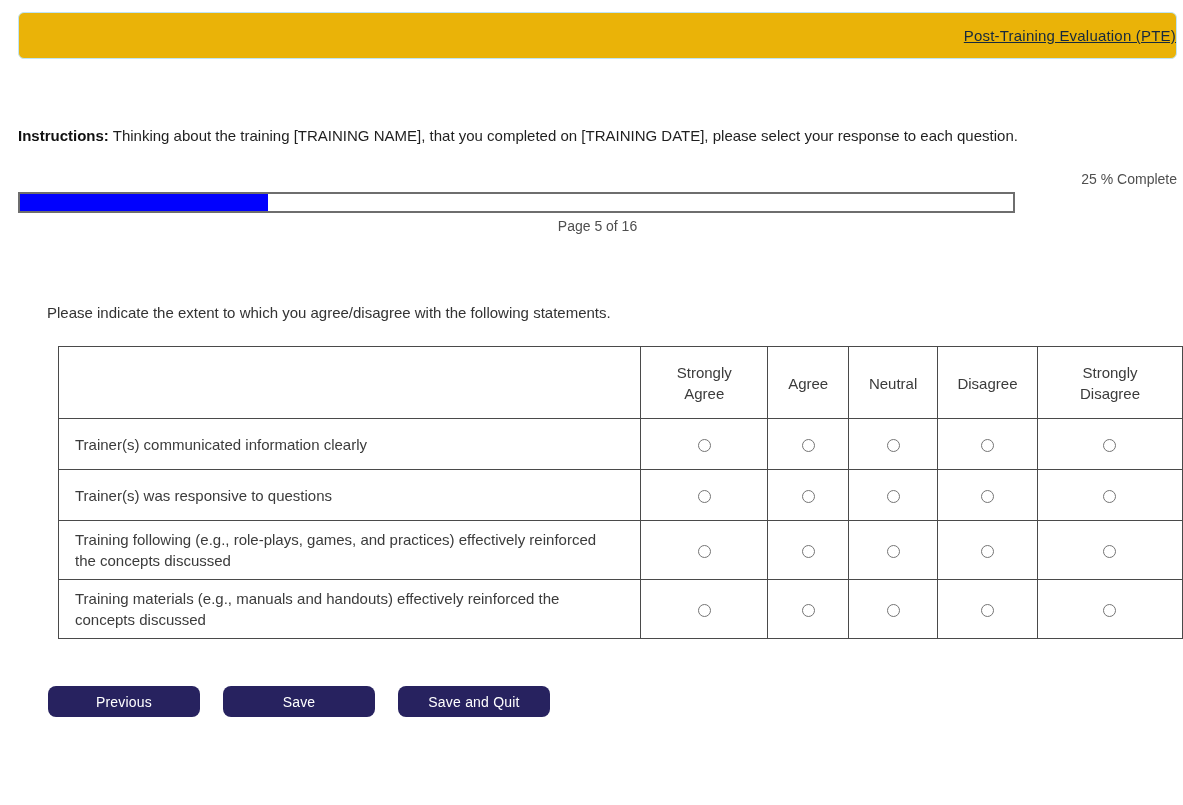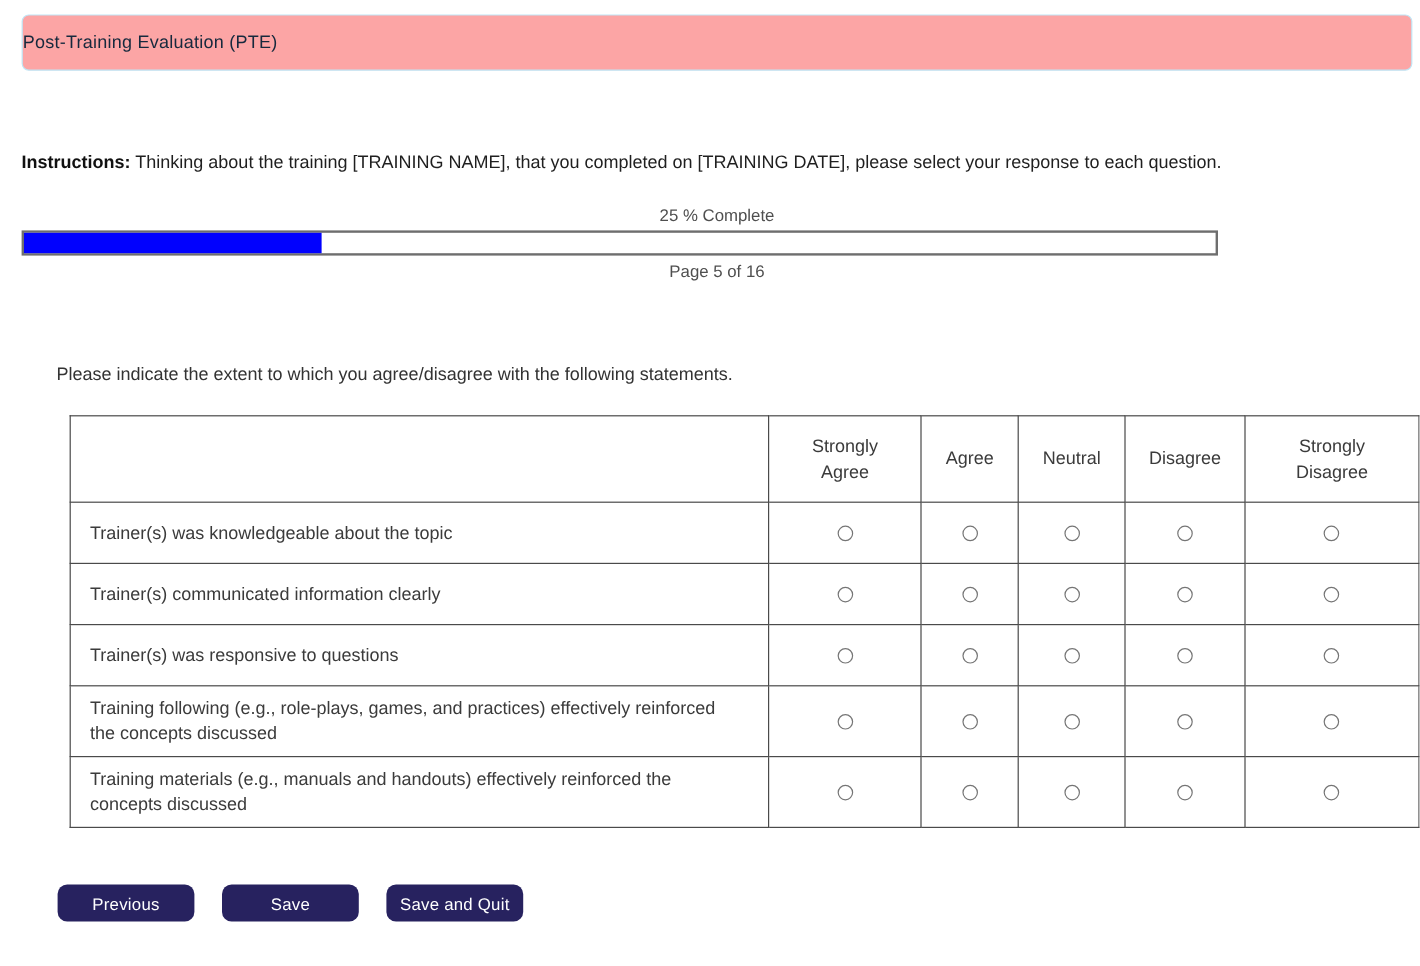--- a/index.html
+++ b/index.html
@@ -11,44 +11,45 @@
     font-family: "Liberation Sans", sans-serif;
     color: #3b3b3b;
     overflow: hidden;
   }
 
   
   .title-bar {
     margin: 12px 6px 0 18px;
     width: 1159px;
     height: 47px;
-    background: #fca5a5;
+    background: #eab308;
     border: 1px solid #bfe5f5;
     border-radius: 6px;
     display: flex;
     align-items: center;
-    justify-content: flex-start;
+    justify-content: flex-end;
     font-size: 15px;
     color: #16293d;
     letter-spacing: 0.2px;
+    text-decoration: underline;
   }
 
   
   .instructions {
     margin: 67px 18px 0 18px;
     font-size: 15px;
     color: #1f1f1f;
     line-height: 20px;
   }
   .instructions strong { color: #111111; }
 
   
   .progress-area { margin: 25px 6px 0 18px; width: 1159px; }
   .progress-label {
-    text-align: center;
+    text-align: right;
     font-size: 14px;
     color: #4f4f4f;
   }
   .progress-track {
     margin-top: 5px;
     width: 997px;
     height: 21px;
     border: 2px solid #6e6e6e;
     background: #ffffff;
   }
@@ -104,21 +105,21 @@
     cursor: pointer;
   }
 
   
   .actions {
     margin: 47px 0 0 48px;
     display: flex;
     gap: 23px;
   }
   .btn {
-    width: 114px;
+    width: 152px;
     height: 31px;
     background: #27225f;
     color: #ffffff;
     border: none;
     border-radius: 8px;
     font-size: 14px;
     font-family: "Liberation Sans", sans-serif;
     cursor: pointer;
     letter-spacing: 0.2px;
   }
@@ -159,28 +160,20 @@
       <th></th>
       <th class="col-strongly"><span class="hdr">Strongly Agree</span></th>
       <th><span class="hdr">Agree</span></th>
       <th><span class="hdr">Neutral</span></th>
       <th><span class="hdr">Disagree</span></th>
       <th class="col-strongly"><span class="hdr">Strongly Disagree</span></th>
     </tr>
   </thead>
   <tbody>
     <tr>
-      <th class="statement">Trainer(s) was knowledgeable about the topic</th>
-      <td class="radio-cell"><span class="radio"></span></td>
-      <td class="radio-cell"><span class="radio"></span></td>
-      <td class="radio-cell"><span class="radio"></span></td>
-      <td class="radio-cell"><span class="radio"></span></td>
-      <td class="radio-cell"><span class="radio"></span></td>
-    </tr>
-    <tr>
       <th class="statement">Trainer(s) communicated information clearly</th>
       <td class="radio-cell"><span class="radio"></span></td>
       <td class="radio-cell"><span class="radio"></span></td>
       <td class="radio-cell"><span class="radio"></span></td>
       <td class="radio-cell"><span class="radio"></span></td>
       <td class="radio-cell"><span class="radio"></span></td>
     </tr>
     <tr>
       <th class="statement">Trainer(s) was responsive to questions</th>
       <td class="radio-cell"><span class="radio"></span></td>

